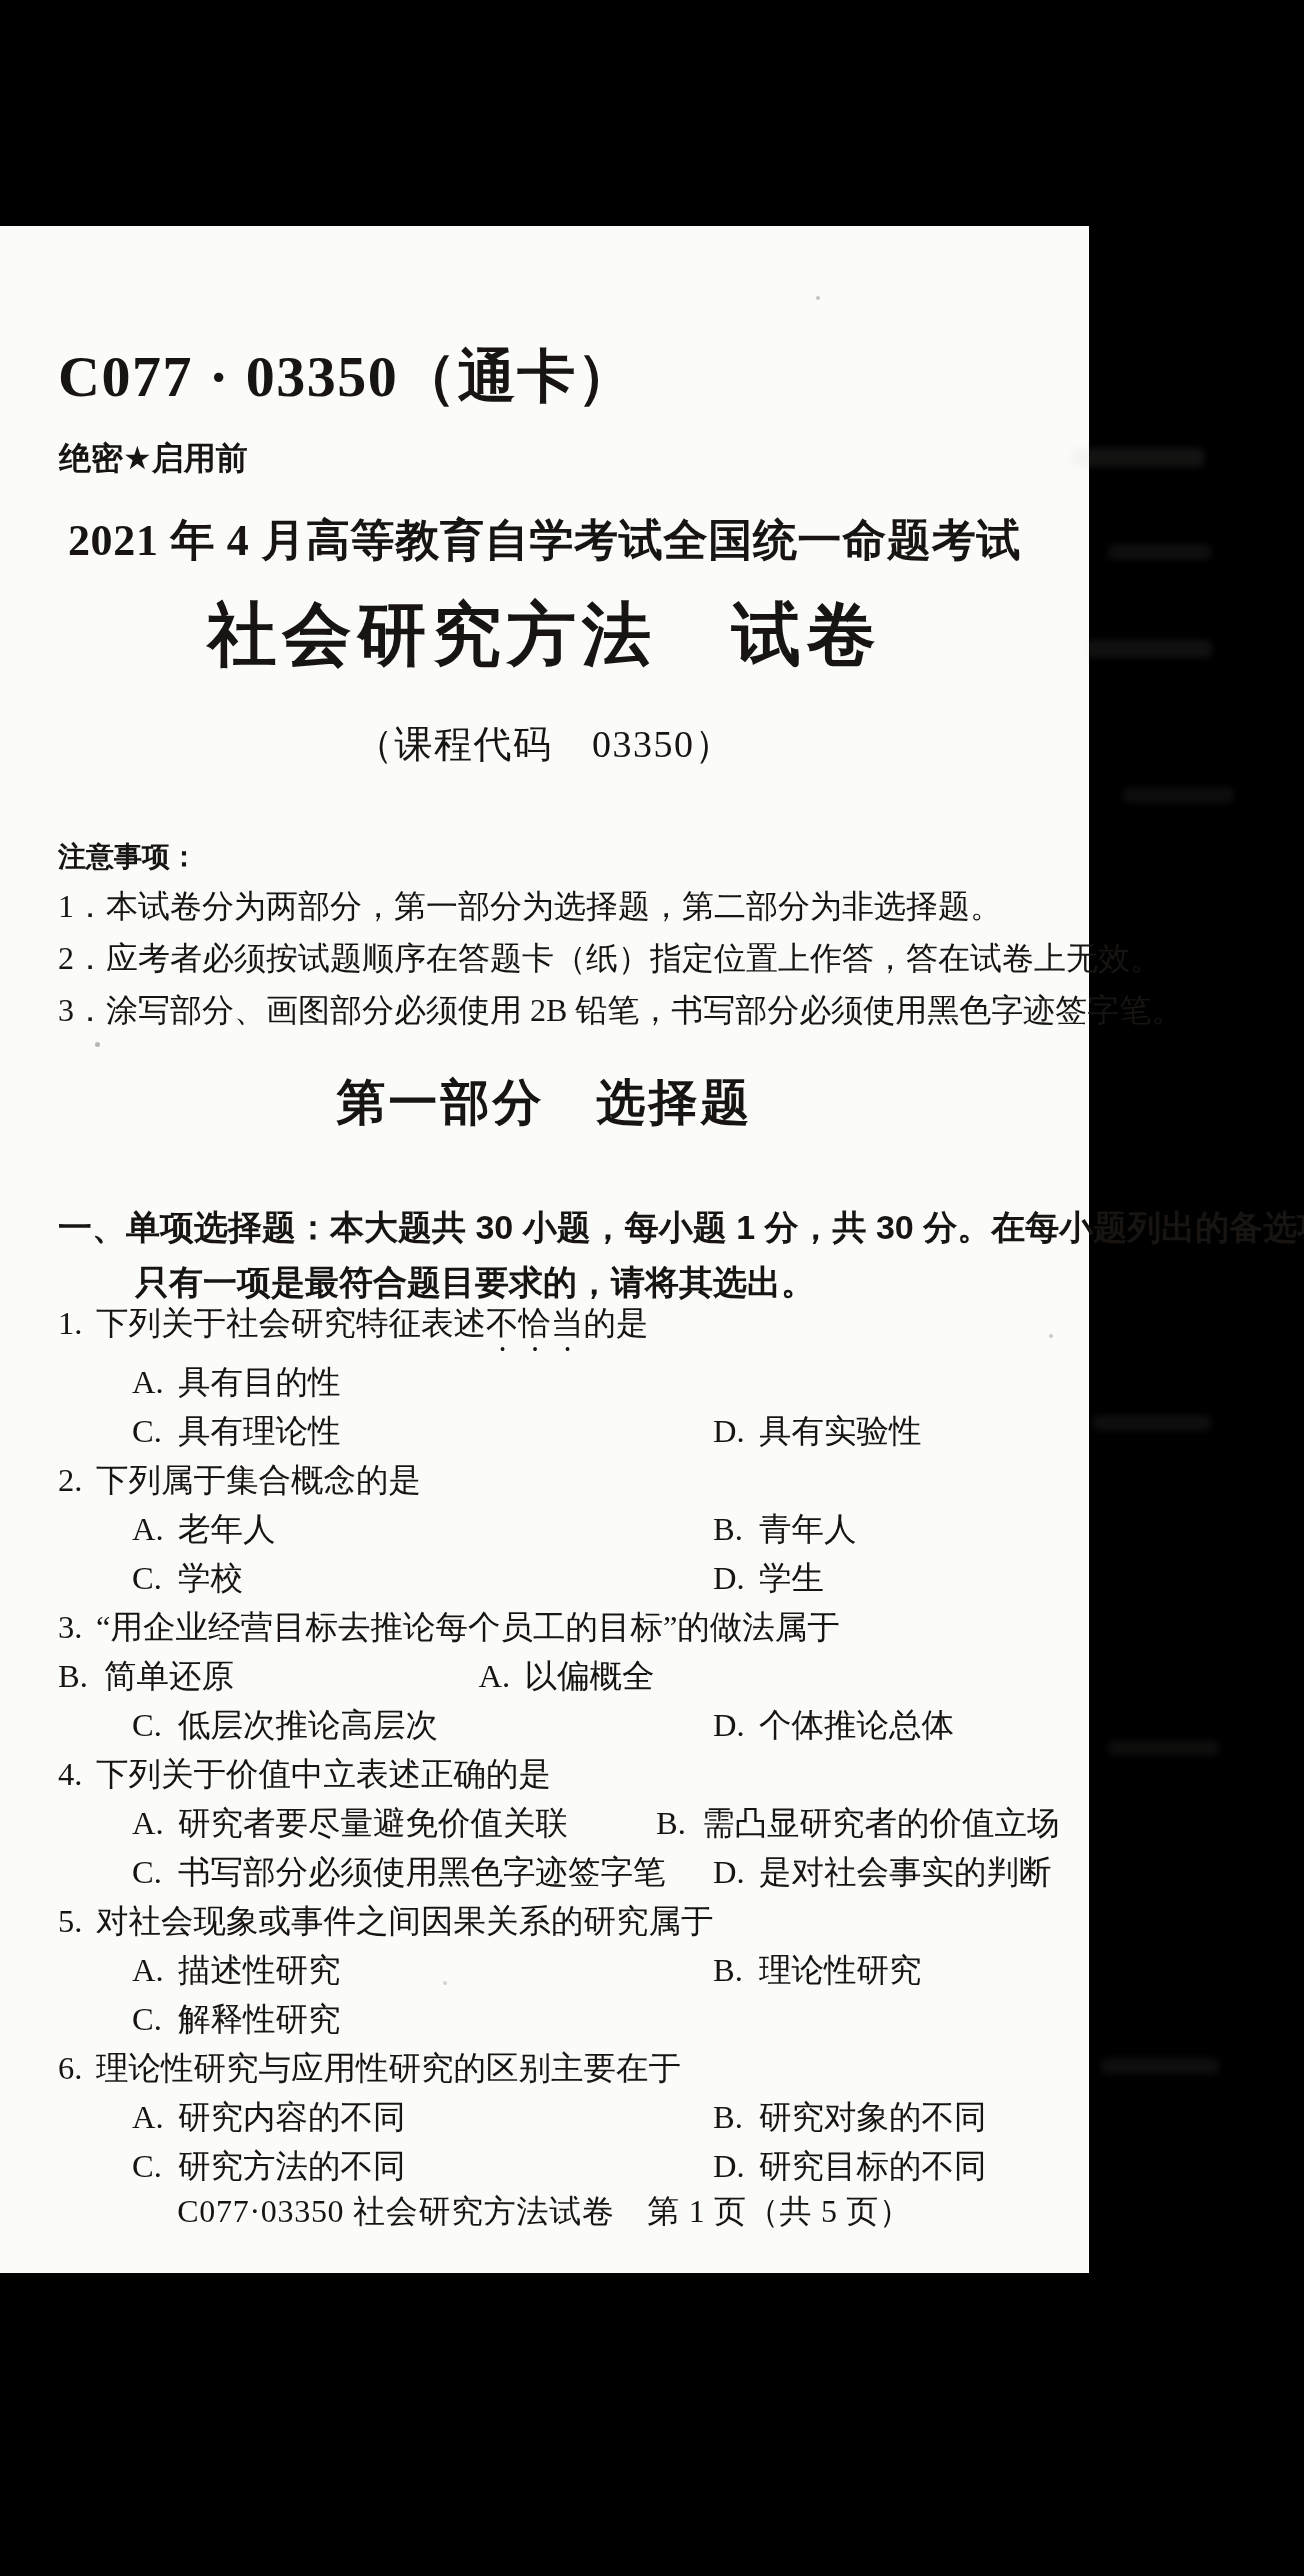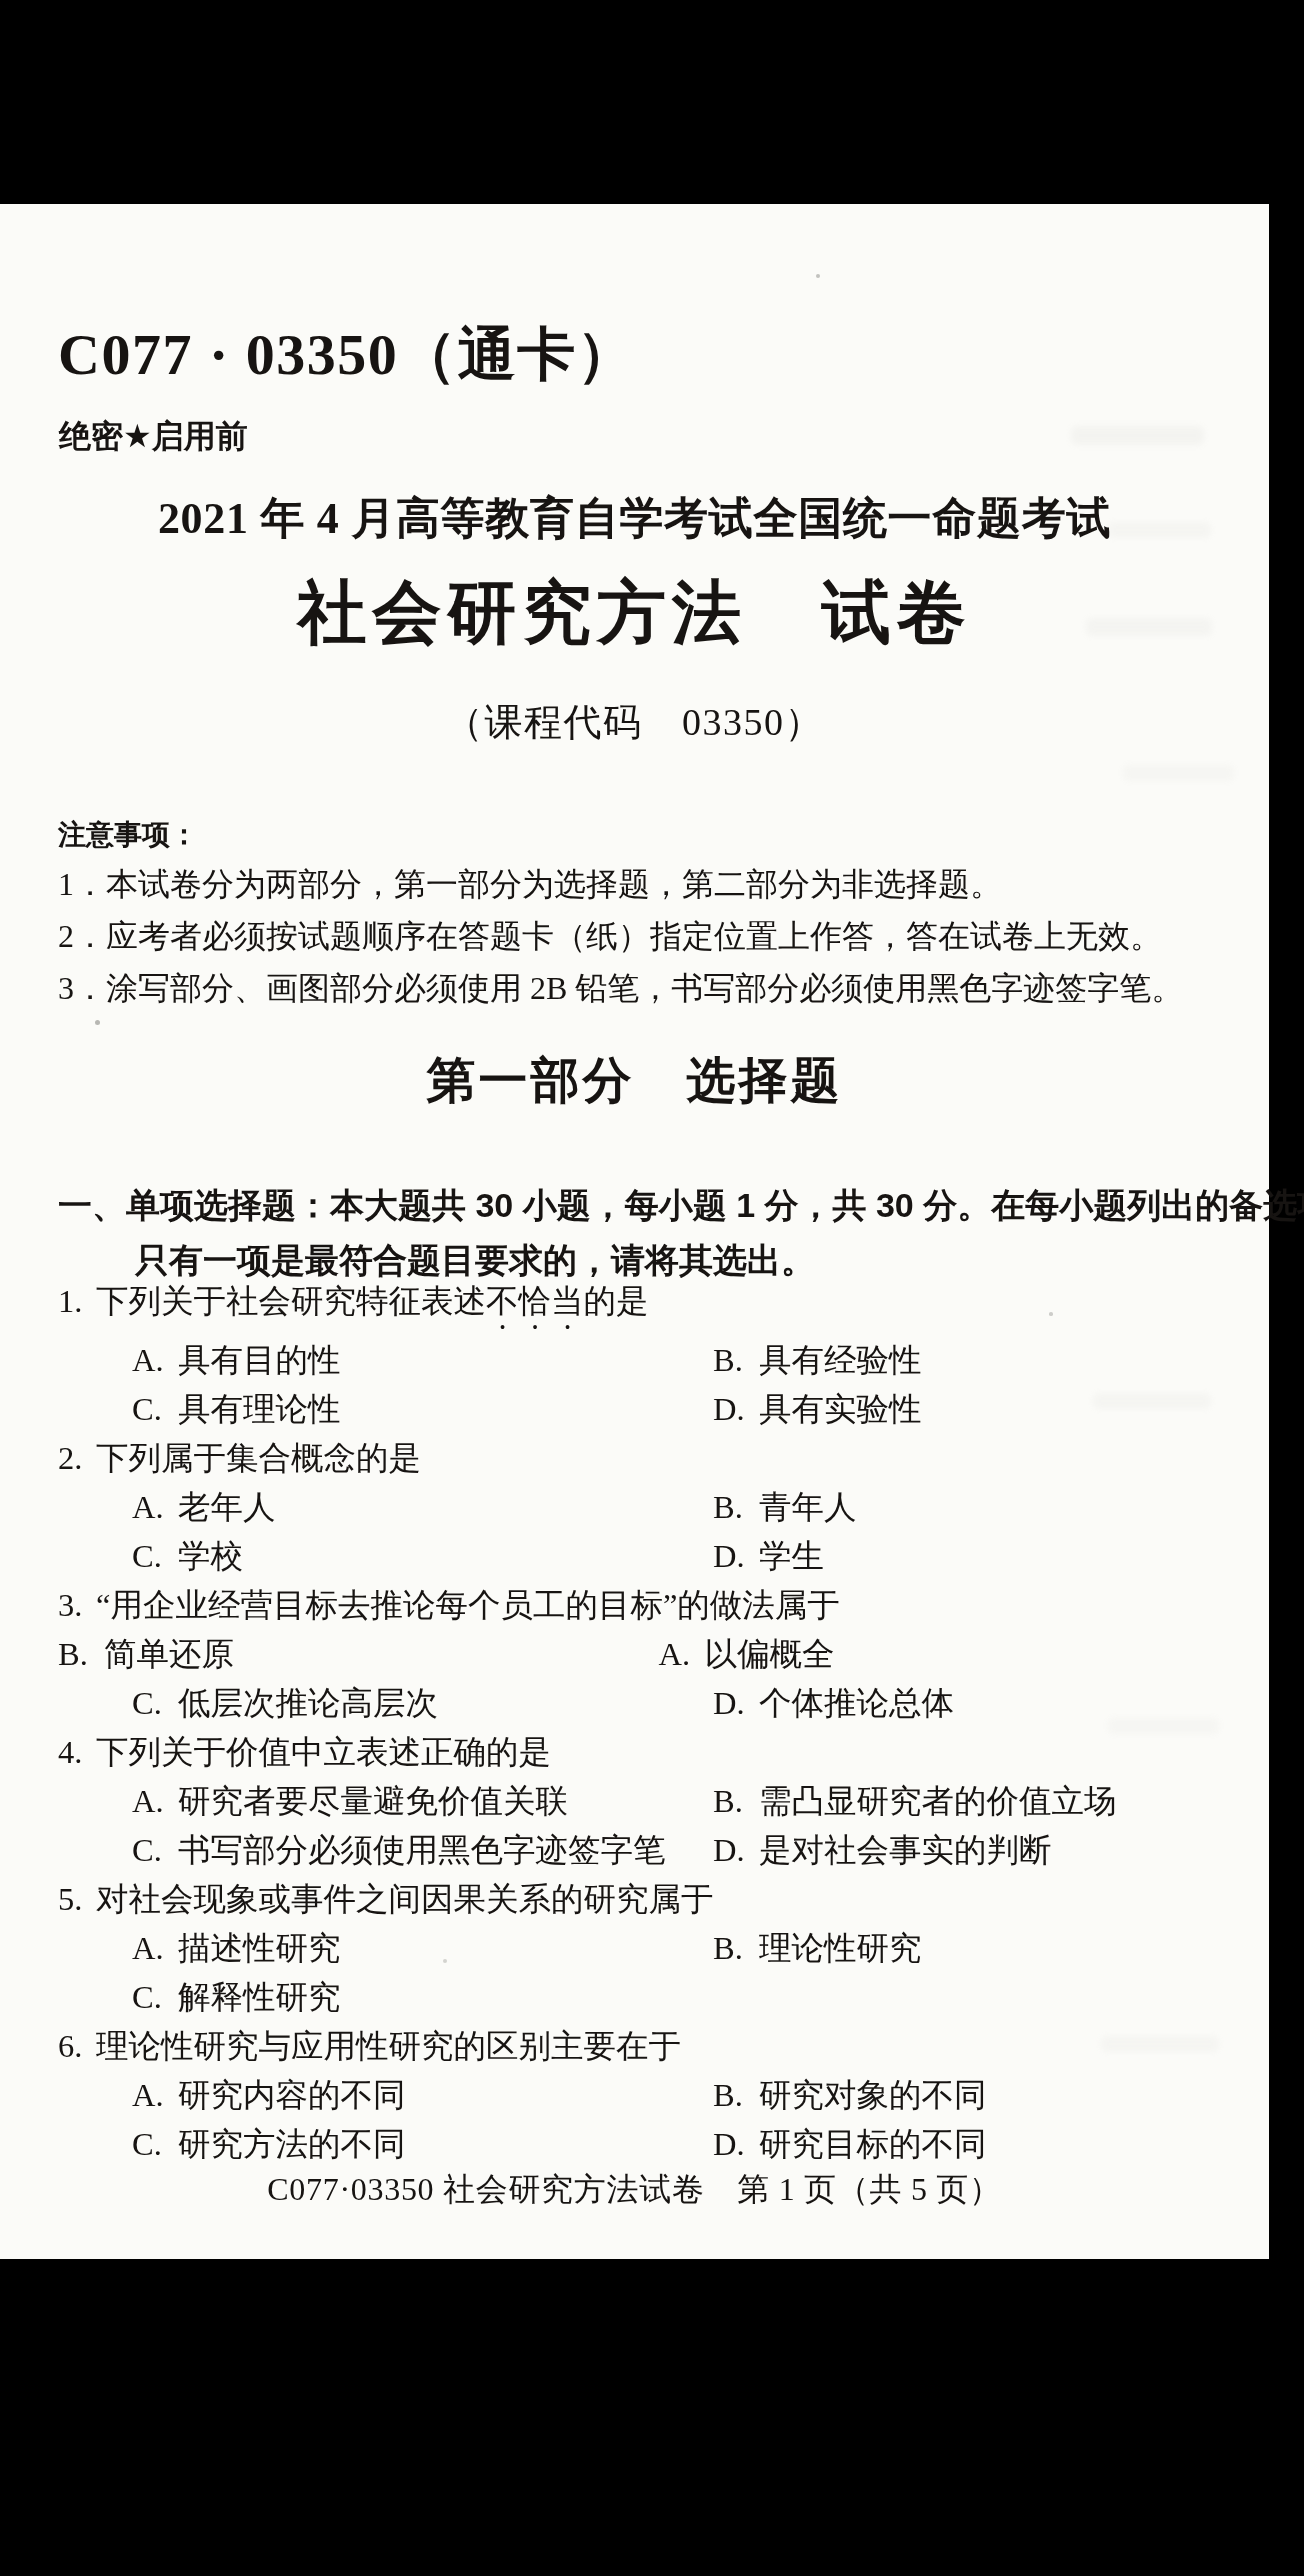--- a/index.html
+++ b/index.html
@@ -10,21 +10,21 @@
   html,body{margin:0;padding:0;background:var(--bar);}
   body{
     width:1305px;height:2576px;position:relative;overflow:hidden;
     font-family:"Liberation Serif","DejaVu Serif",serif;
     color:var(--ink);
   }
   .bar{position:absolute;left:0;width:1305px;background:var(--bar);}
   .bar.top{top:0;height:218px;}
   .bar.bottom{top:2273px;height:303px;}
   .page{
-    position:absolute;top:204px;left:0;width:1269px;height:2055px;
+    position:absolute;top:226px;left:0;width:1089px;height:2055px;
     background:var(--paper);
   }
   
   .exam-code{
     position:absolute;top:112px;left:58px;
     font-family:"Liberation Serif","DejaVu Serif",serif;
     font-weight:bold;font-size:58px;letter-spacing:1.5px;white-space:nowrap;
   }
   .secrecy{
     position:absolute;top:211px;left:59px;
@@ -115,21 +115,20 @@
 
   <div class="section-heading">
     <div class="h-line">一、单项选择题：本大题共 30 小题，每小题 1 分，共 30 分。在每小题列出的备选项中</div>
     <div class="h-line indent">只有一项是最符合题目要求的，请将其选出。</div>
   </div>
 
   <div class="questions">
       <div class="q-row stem"><span class="q-num">1.</span><span>下列关于社会研究特征表述</span><span class="emph">不恰当</span><span>的是</span></div>
       <div class="q-row opts">
         <span class="opt col-a"><span class="opt-label">A.</span><span>具有目的性</span></span>
-        <span class="opt col-b"><span class="opt-label">B.</span><span>具有经验性</span></span>
       </div>
       <div class="q-row opts">
         <span class="opt col-a"><span class="opt-label">C.</span><span>具有理论性</span></span>
         <span class="opt col-b"><span class="opt-label">D.</span><span>具有实验性</span></span>
       </div>
       <div class="q-row stem"><span class="q-num">2.</span><span>下列属于集合概念的是</span></div>
       <div class="q-row opts">
         <span class="opt col-a"><span class="opt-label">A.</span><span>老年人</span></span>
         <span class="opt col-b"><span class="opt-label">B.</span><span>青年人</span></span>
       </div>

